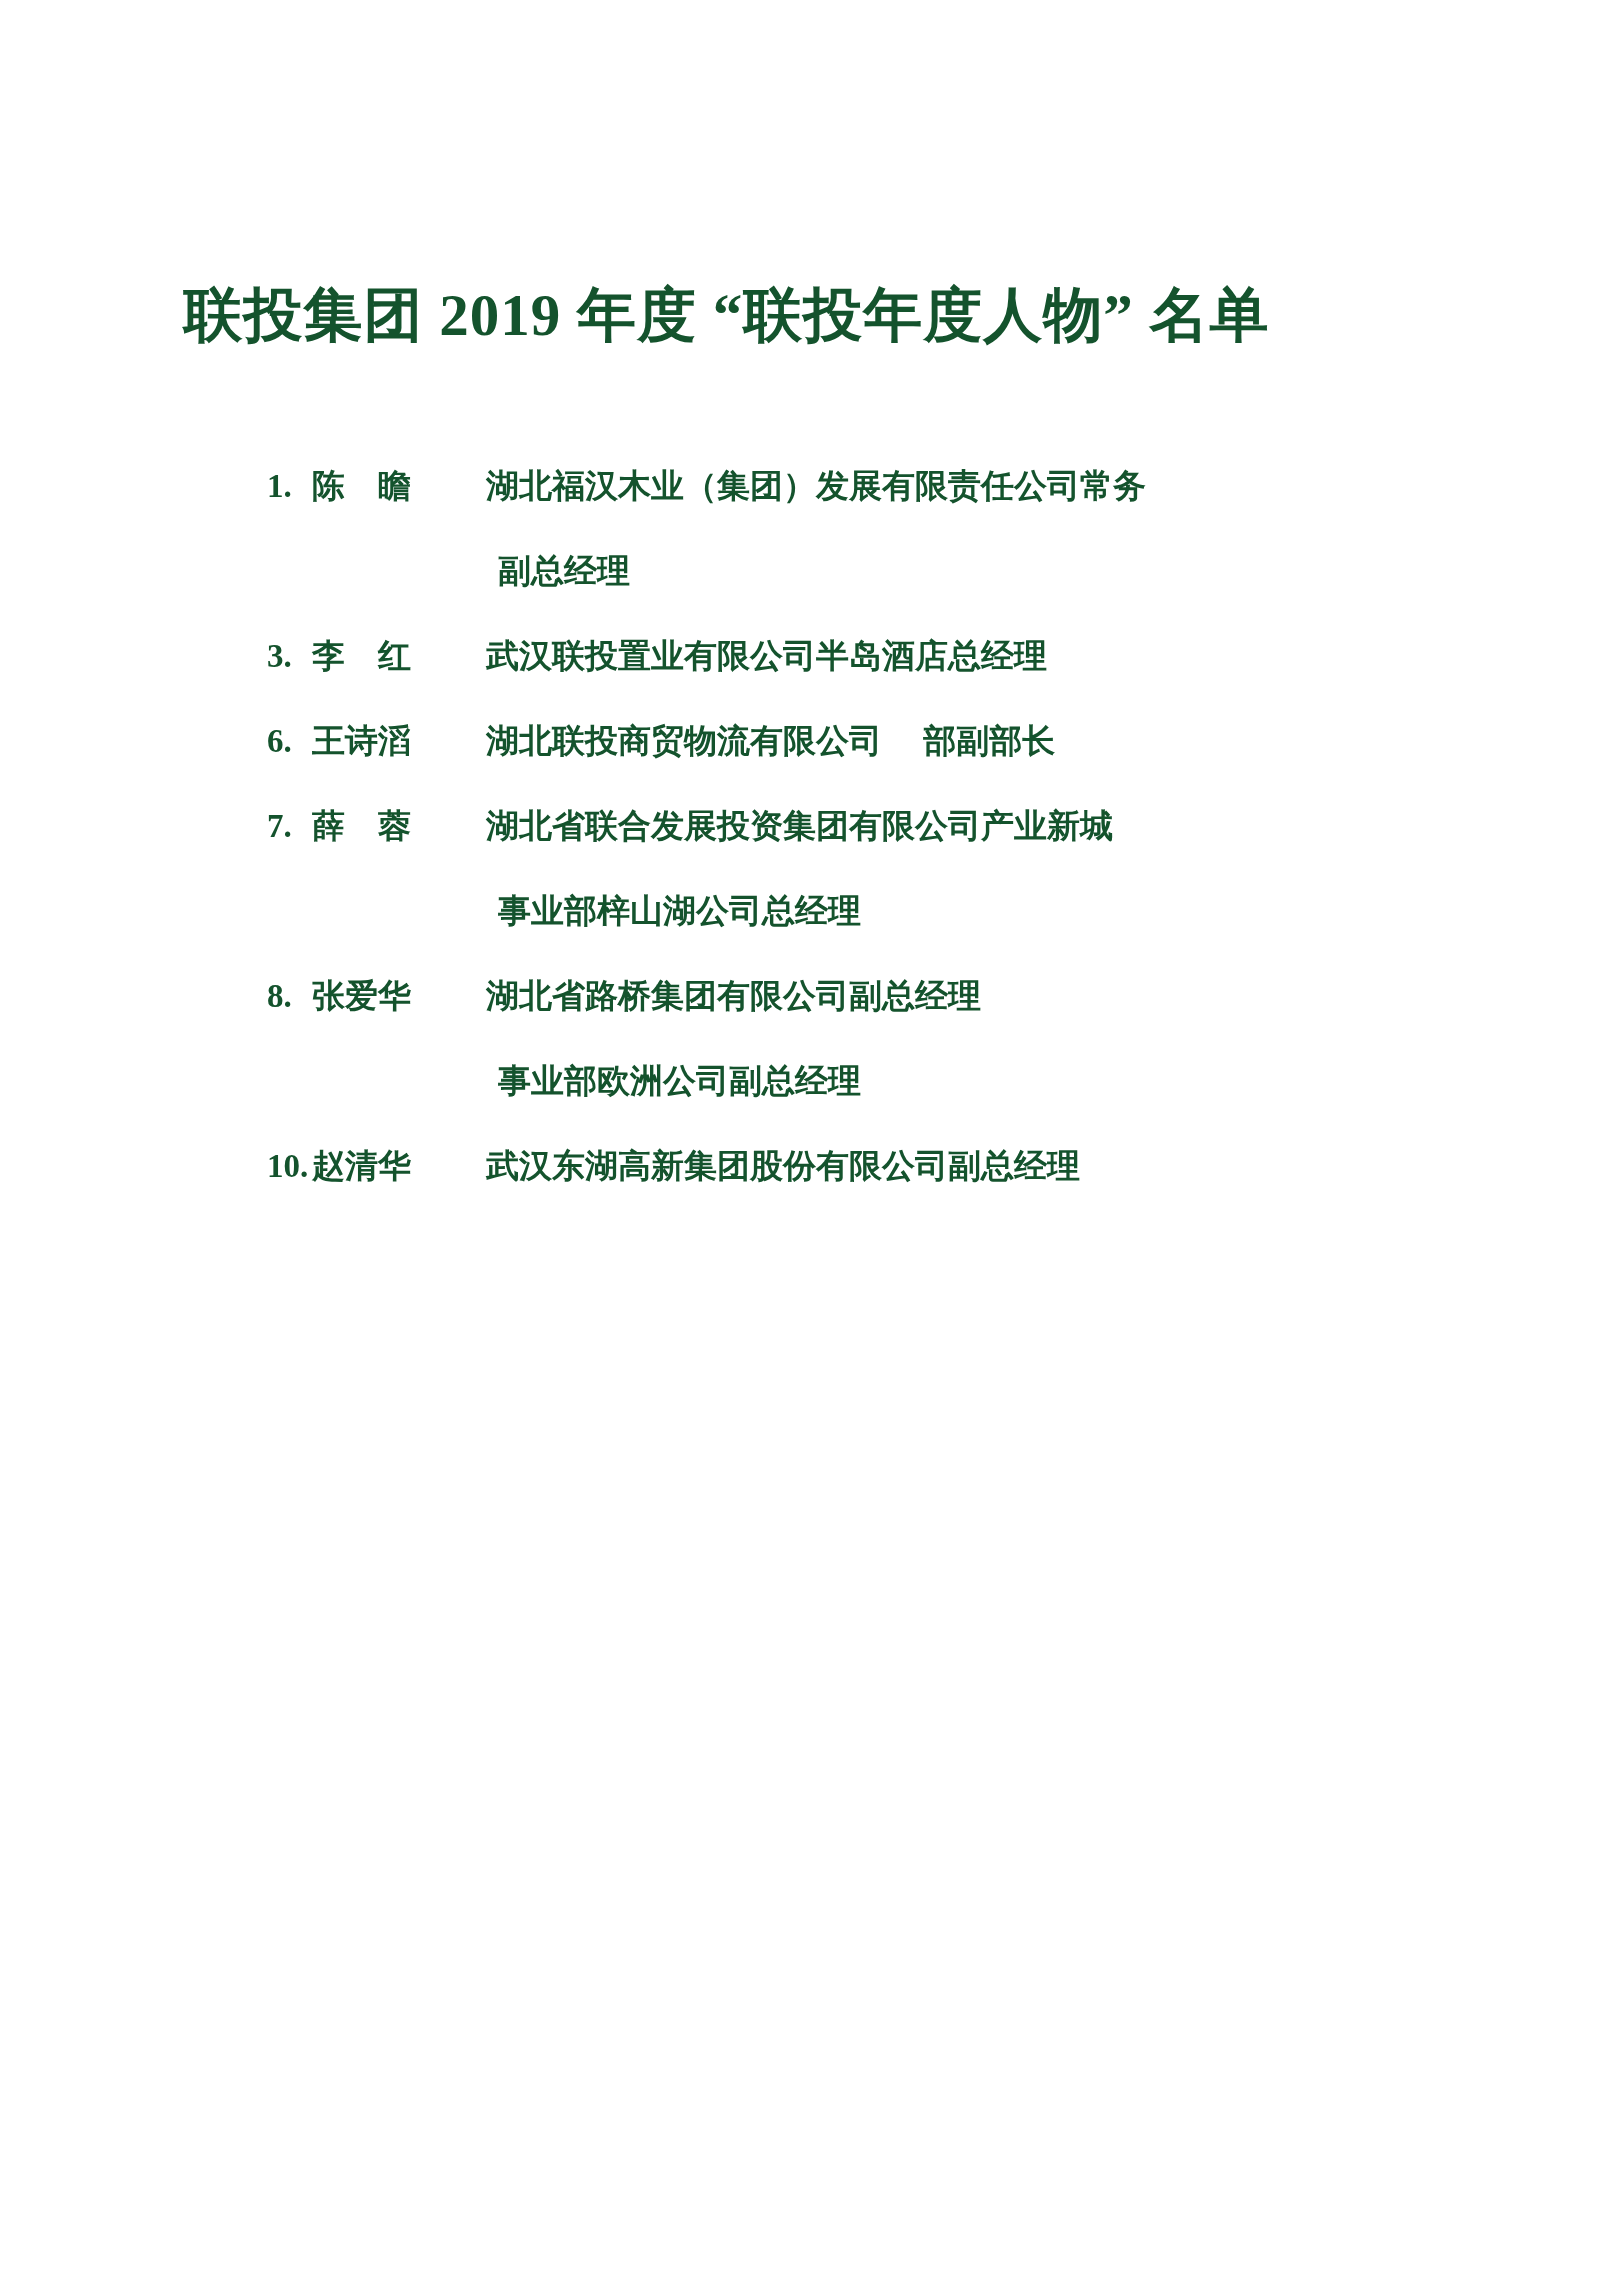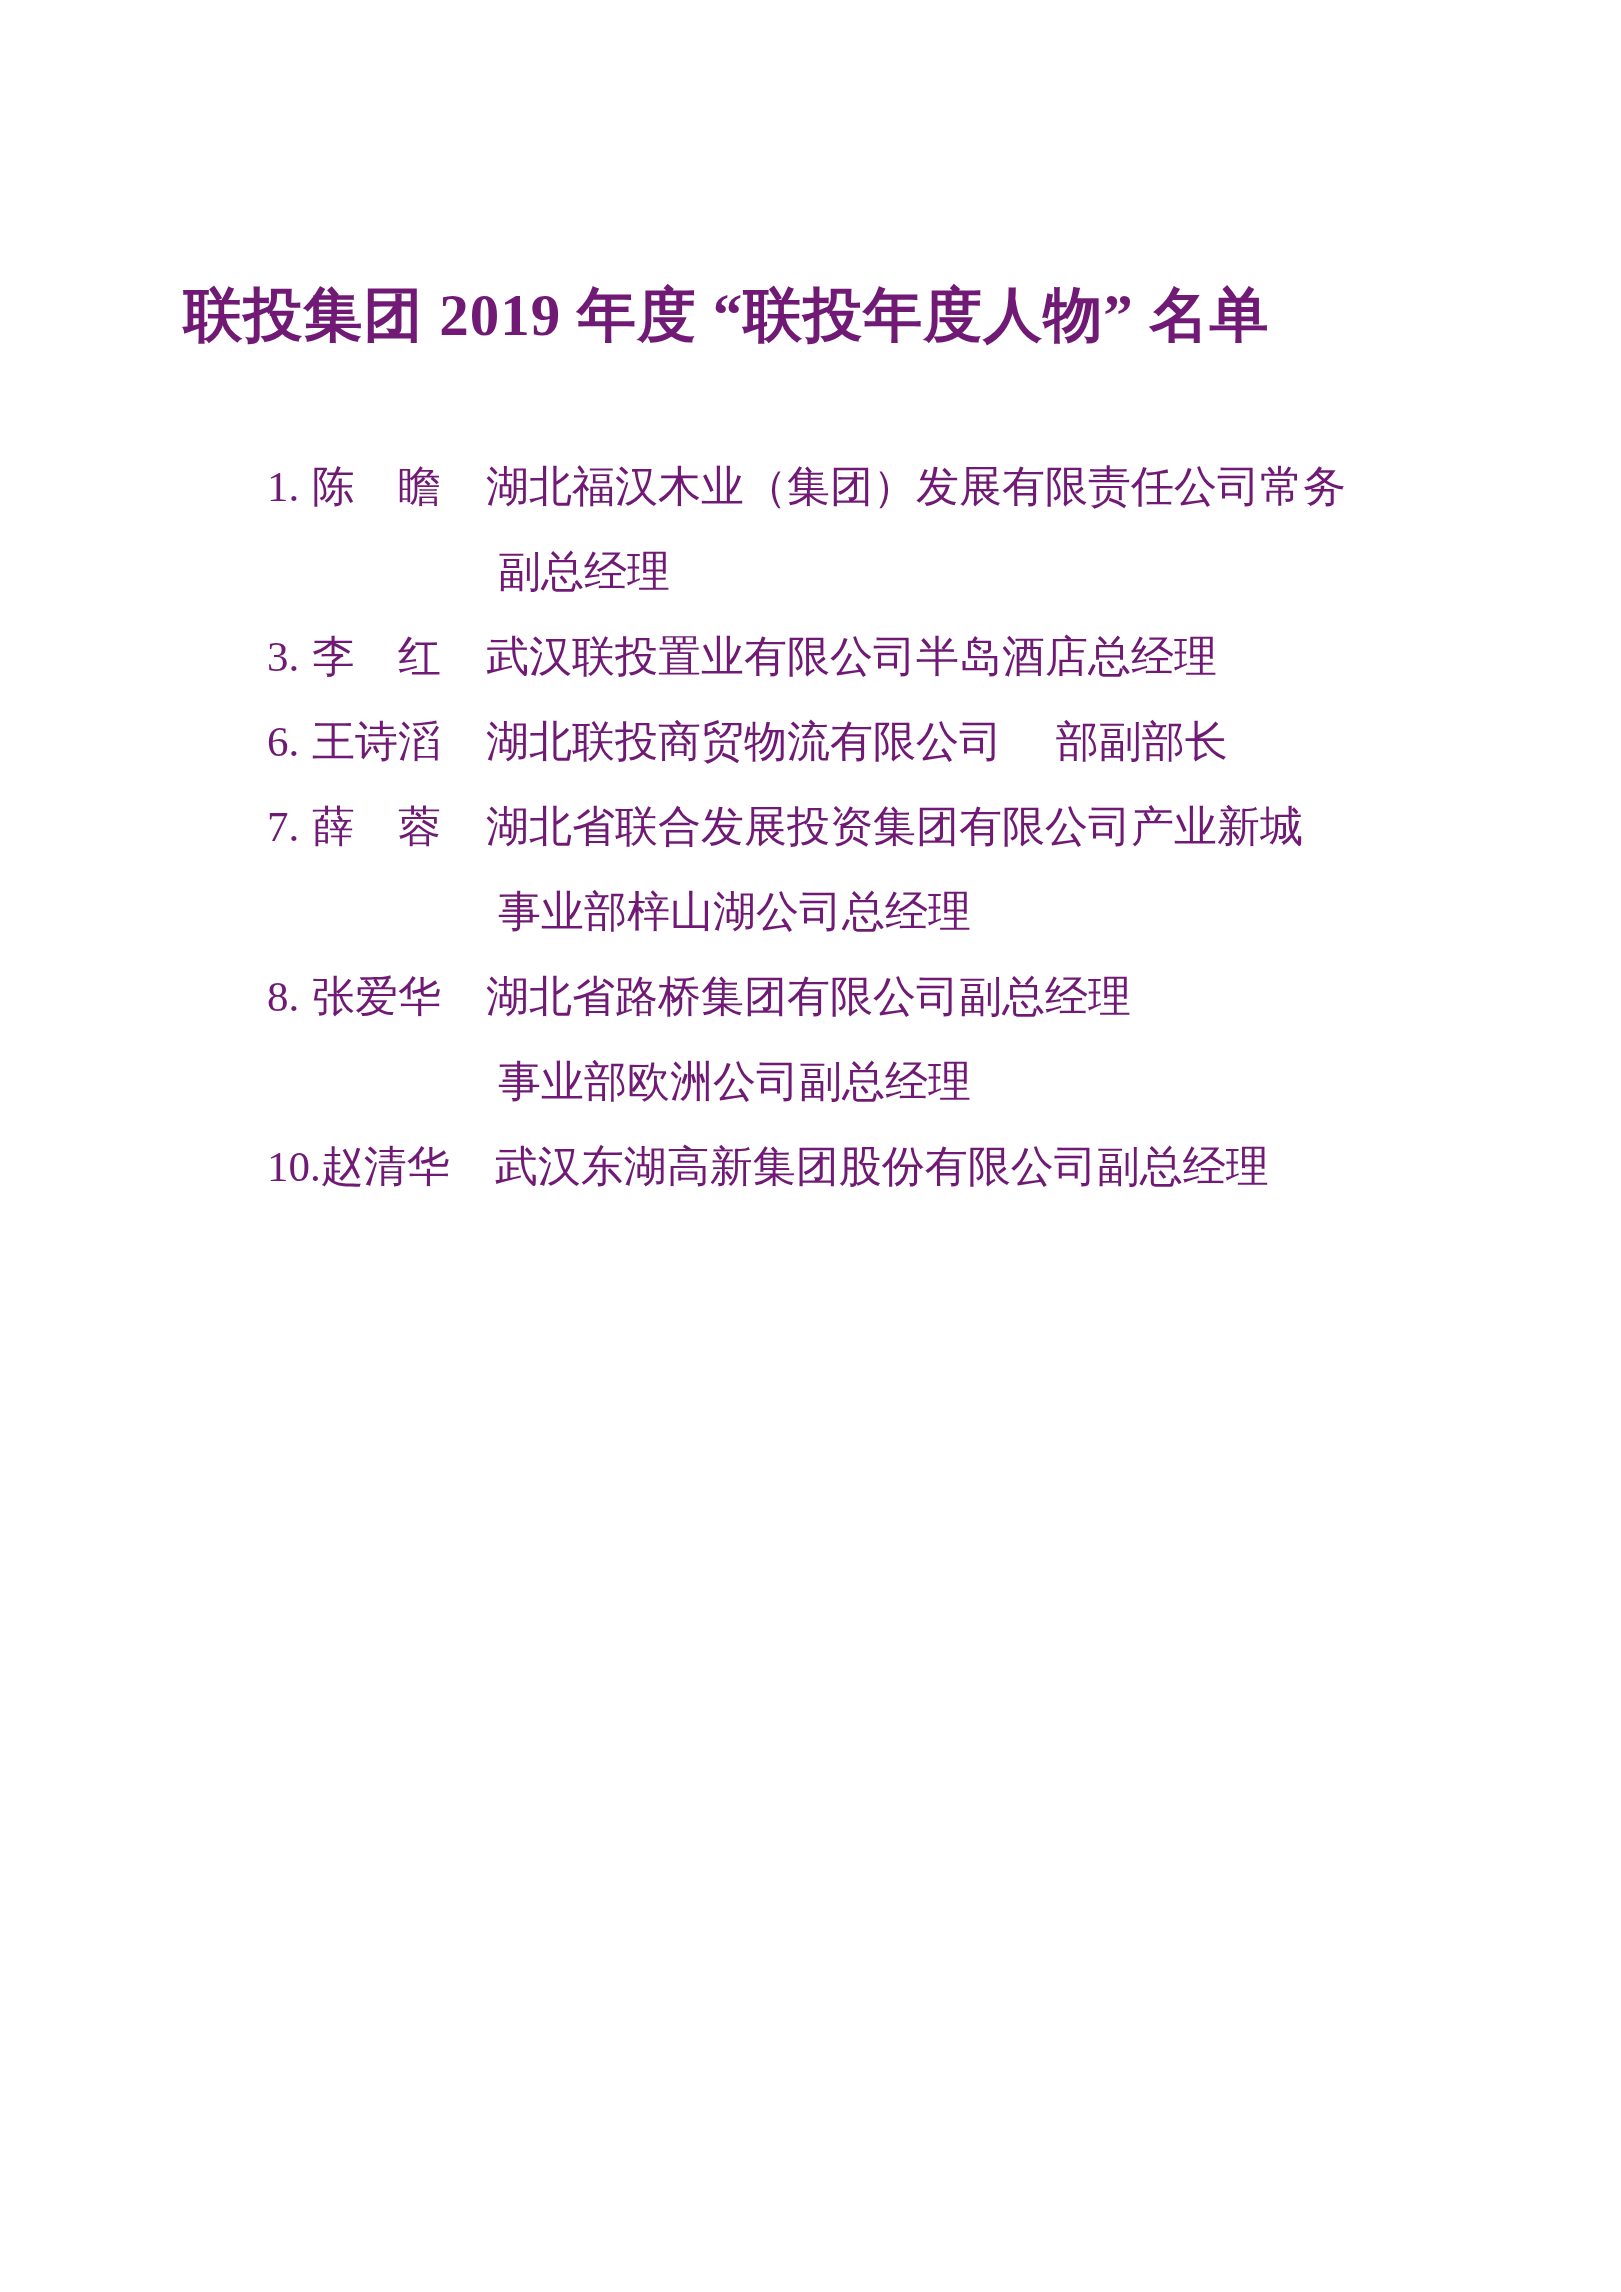--- a/index.html
+++ b/index.html
@@ -5,40 +5,40 @@
   html, body {
     margin: 0;
     padding: 0;
     background: #ffffff;
   }
   .page {
     position: relative;
     width: 1453px;
     height: 2293px;
     background: #ffffff;
-    color: #701a75;
+    color: #14532d;
     font-family: "Liberation Serif", "DejaVu Serif", serif;
     overflow: hidden;
     box-sizing: border-box;
   }
   .doc-title {
     padding-top: 276px;
     text-align: center;
     font-size: 59px;
     font-weight: 700;
     line-height: 78px;
     letter-spacing: 1px;
     white-space: nowrap;
   }
   .list {
     margin-top: 90px;
     padding-left: 267px;
     padding-right: 176px;
-    font-size: 43px;
-    font-weight: 400;
+    font-size: 33px;
+    font-weight: 700;
   }
   .line {
     line-height: 85px;
     height: 85px;
     white-space: nowrap;
   }
   .no {
     display: inline-block;
     min-width: 45px;
   }

